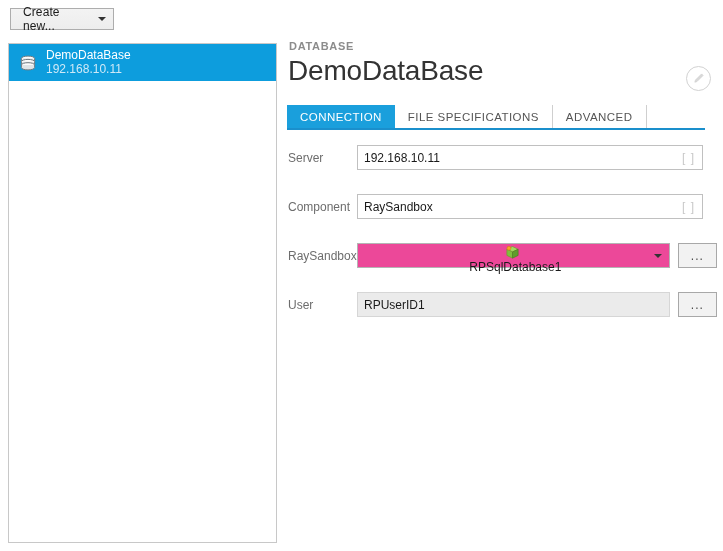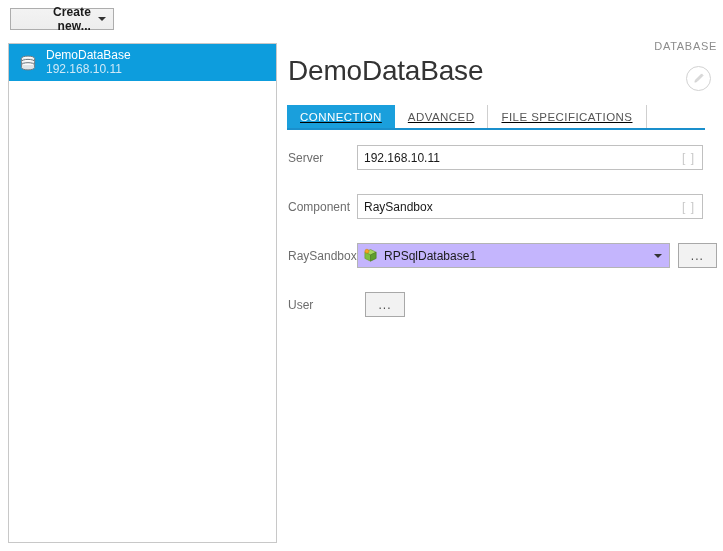--- a/index.html
+++ b/index.html
@@ -29,26 +29,25 @@
     width: 104px; height: 22px;
     background: linear-gradient(to bottom, #f3f3f3 0%, #ededed 100%);
     border: 1px solid #adadad;
     box-sizing: border-box;
     display: flex;
     align-items: center;
     cursor: default;
   }
   #create-new-button .cn-label {
     flex: 1;
-    text-align: right;
+    text-align: left;
     font-size: 12px;
     color: #1a1a1a;
     padding-left: 12px;
     letter-spacing: .1px;
-    font-weight: bold;
   }
   #create-new-button .cn-arrow {
     width: 22px;
     display: flex;
     align-items: center;
     justify-content: center;
   }
   .caret-down {
     width: 0; height: 0;
     border-left: 4px solid transparent;
@@ -101,25 +100,24 @@
   }
 
   
   #detail-pane {
     position: absolute;
     left: 287px; top: 40px;
     width: 430px; height: 500px;
   }
   #detail-kicker {
     font-size: 11px;
-    font-weight: normal;
+    font-weight: bold;
     letter-spacing: .7px;
     color: #8c8c8c;
     margin: 0 0 2px 2px;
-    text-align: right;
   }
   #detail-title {
     font-size: 28px;
     font-weight: normal;
     color: #333333;
     margin: 0 0 0 1px;
     line-height: 1.18;
     letter-spacing: -.2px;
   }
   #edit-badge {
@@ -137,21 +135,20 @@
 
   
   #tabs {
     position: absolute;
     left: 0; top: 65px;
     width: 418px; height: 23px;
     display: flex;
     align-items: stretch;
     border-bottom: 2px solid #1a8fcc;
     box-sizing: content-box;
-    text-decoration: underline;
   }
   .tab {
     display: flex;
     align-items: center;
     padding: 0 13px;
     font-size: 11.5px;
     letter-spacing: .45px;
     color: #555555;
     cursor: default;
     border-right: 1px solid #cfcfcf;
@@ -207,23 +204,24 @@
     position: absolute;
     right: 7px;
     top: 50%;
     transform: translateY(-50%);
     color: #c9c9c9;
     font-size: 12px;
     letter-spacing: 1px;
   }
   .field.combo {
     width: 318px;
-    background: #c4b5fd;
+    background: #ec4899;
     border: 1px solid #b4b4b4;
     padding: 0 0 0 4px;
+    flex-direction: column;
   }
   .field.readonly {
     width: 318px;
     background: #ebebeb;
     border: 1px solid #d6d6d6;
     padding: 0 6px;
   }
   .combo-arrow {
     position: absolute;
     right: 0; top: 0;
@@ -297,24 +295,24 @@
     <svg width="15" height="15" viewBox="0 0 16 16">
       <path d="M11.3 3.1 L12.9 4.7 L6.3 11.3 L4.1 11.9 L4.7 9.7 Z" fill="#d9d9d9" stroke="#cfcfcf" stroke-width="0.8" stroke-linejoin="round"></path>
     </svg>
   </div>
 
   <div id="tabs">
     <div class="tab active">
       <span>CONNECTION</span>
     </div>
     <div class="tab">
+      <span>FILE SPECIFICATIONS</span>
+    </div>
+    <div class="tab">
       <span>ADVANCED</span>
-    </div>
-    <div class="tab">
-      <span>FILE SPECIFICATIONS</span>
     </div>
     <div class="tab spacer"></div>
   </div>
 
   <div id="form">
 
     <div class="form-row">
       <div class="form-label">Server</div>
       <div class="field text">
         <span>192.168.10.11</span>
@@ -344,17 +342,20 @@
         <span>RPSqlDatabase1</span>
         <span class="combo-arrow">
           <span class="caret-down"></span>
         </span>
       </div>
       <div class="ellipsis-button">...</div>
     </div>
 
     <div class="form-row">
       <div class="form-label">User</div>
+      <div class="field readonly">
+        <span>RPUserID1</span>
+      </div>
       <div class="ellipsis-button">...</div>
     </div>
 
   </div>
 </div>
 
 </body></html>

